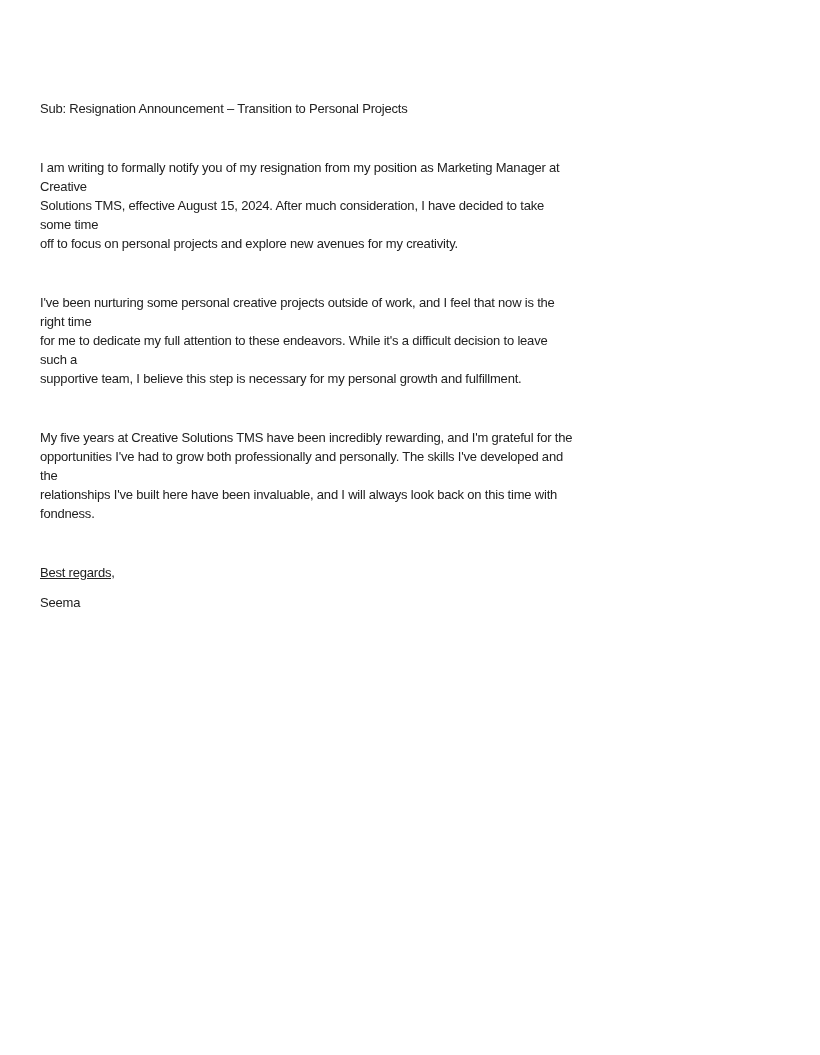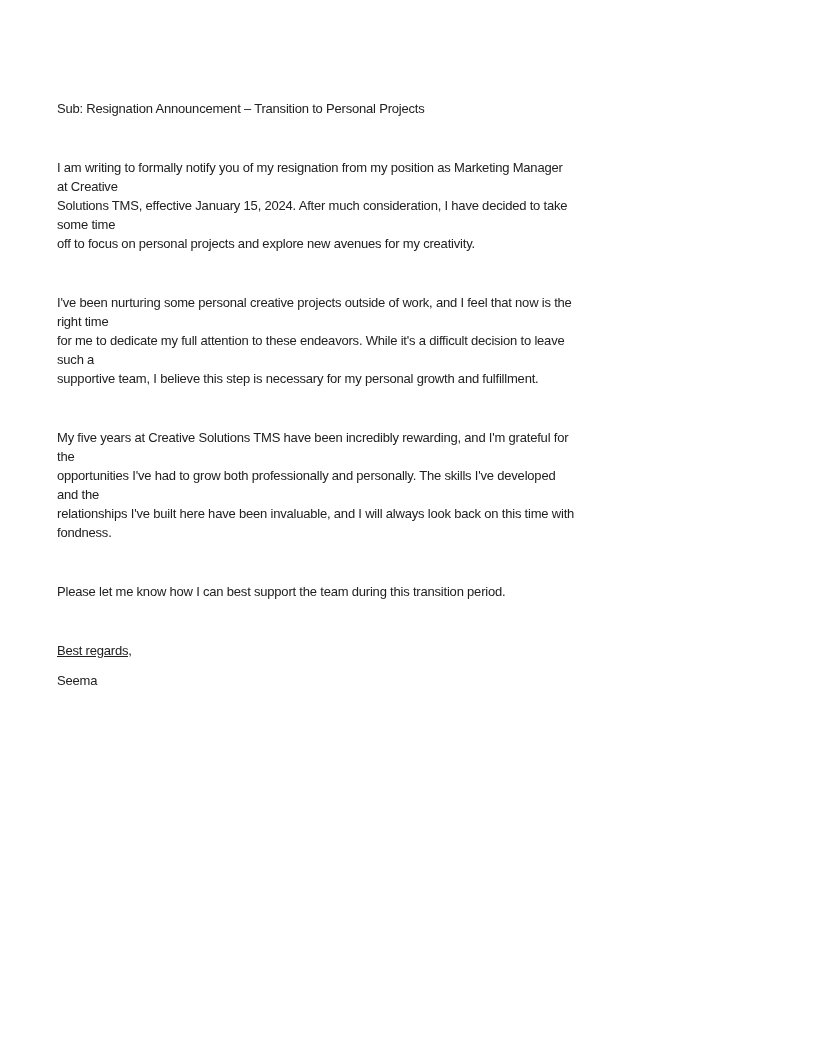--- a/index.html
+++ b/index.html
@@ -10,51 +10,50 @@
     overflow: hidden;
   }
   body {
     font-family: "Liberation Sans", "DejaVu Sans", sans-serif;
     color: #212121;
   }
   .page {
     width: 672px;
     height: 1055px;
     background: #ffffff;
-    padding: 99px 96px 0 57px;
+    padding: 99px 96px 0 40px;
   }
   .doc-text {
     font-size: 13px;
     line-height: 19px;
     letter-spacing: -0.2px;
     white-space: pre-line;
     max-width: 716px;
   }
   .block { margin-bottom: 40px; }
   .closing { margin-bottom: 11px; text-decoration: underline; }
 </style>
 </head>
 <body>
 
 <div class="page">
   <div class="doc-text block">Sub: Resignation Announcement – Transition to Personal Projects</div>
 
 
   <div class="doc-text block">I am writing to formally notify you of my resignation from my position as Marketing Manager at Creative
-Solutions TMS, effective January 15, 2024. After much consideration, I have decided to take some time
+Solutions TMS, effective August 15, 2024. After much consideration, I have decided to take some time
 off to focus on personal projects and explore new avenues for my creativity.</div>
 
   <div class="doc-text block">I've been nurturing some personal creative projects outside of work, and I feel that now is the right time
 for me to dedicate my full attention to these endeavors. While it's a difficult decision to leave such a
 supportive team, I believe this step is necessary for my personal growth and fulfillment.</div>
 
   <div class="doc-text block">My five years at Creative Solutions TMS have been incredibly rewarding, and I'm grateful for the
 opportunities I've had to grow both professionally and personally. The skills I've developed and the
 relationships I've built here have been invaluable, and I will always look back on this time with fondness.</div>
 
 
-  <div class="doc-text block">Please let me know how I can best support the team during this transition period.</div>
 
 
   <div class="doc-text closing">Best regards,</div>
 
   <div class="doc-text">Seema</div>
 </div>
 
 </body></html>

